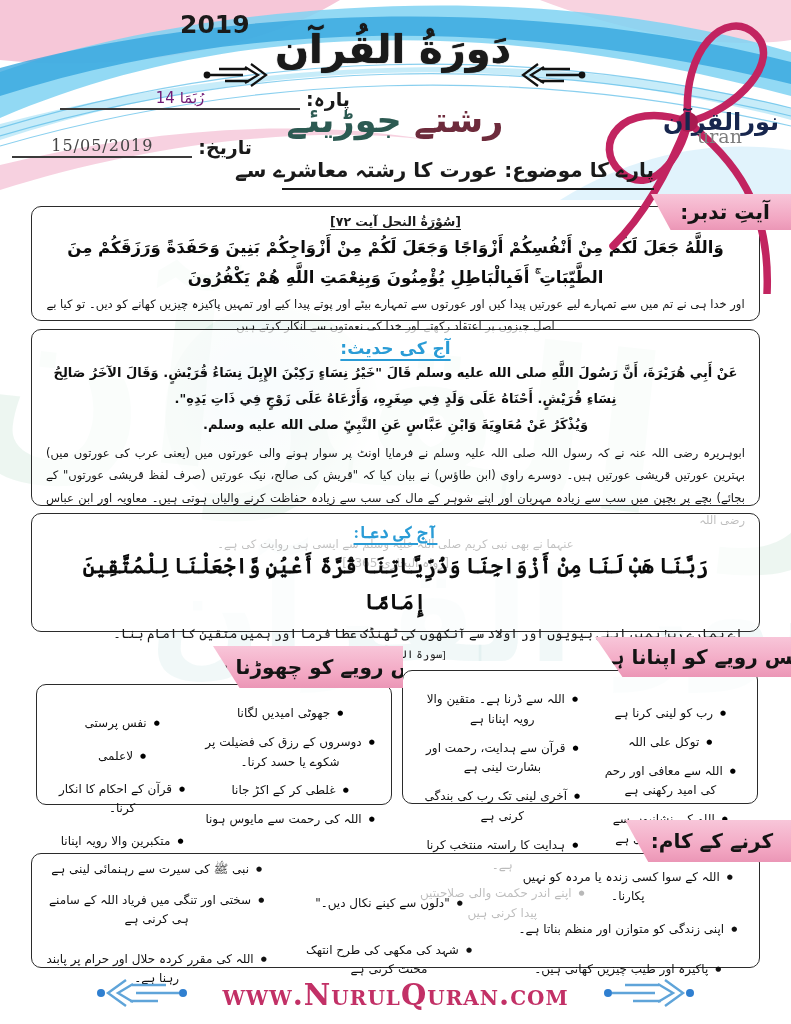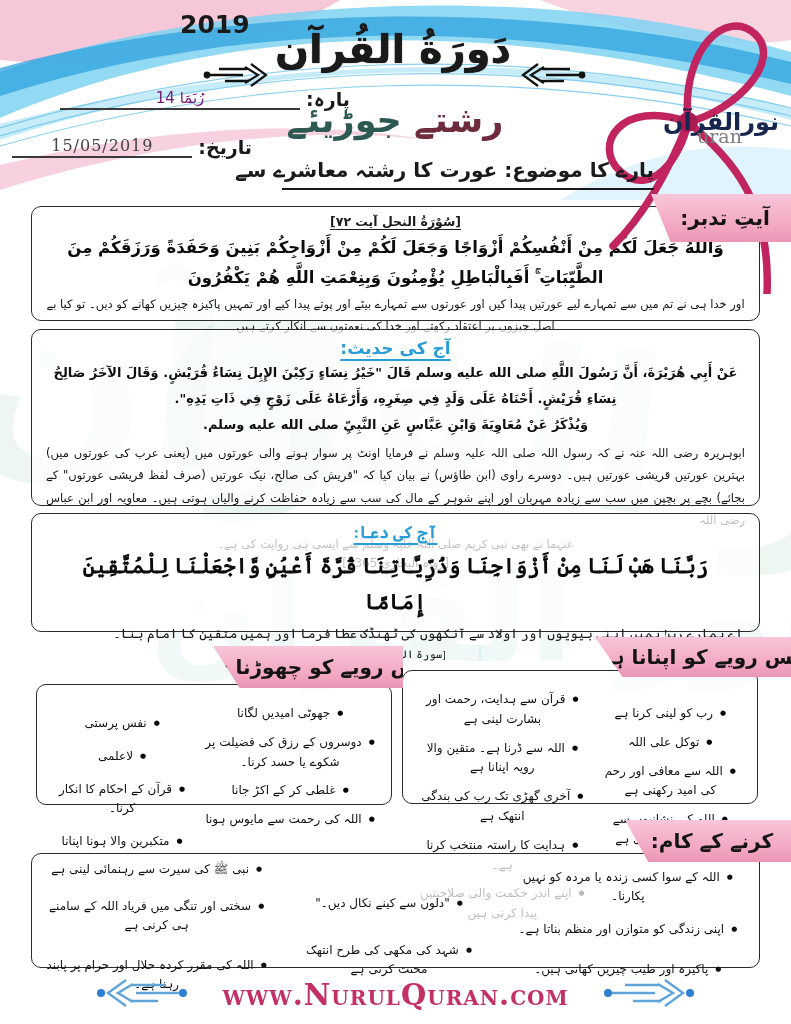--- a/index.html
+++ b/index.html
@@ -80,21 +80,21 @@
   .todo-col.mid { width:30%; }
   .todo-col.left { width:34%; }
   .todo-col li { font-size:12px; line-height:1.6; text-align:center; color:#111; }
   .todo-col li::before { content:"●"; font-size:7px; vertical-align:2px; margin-left:7px; }
   .todo-col.right li:nth-child(1){ margin-top:10px; }
   .todo-col.right li:nth-child(2){ margin-top:14px; }
   .todo-col.right li:nth-child(3){ margin-top:20px; }
   .todo-col.mid li:nth-child(1){ margin-top:36px; }
   .todo-col.mid li:nth-child(2){ margin-top:28px; }
   .todo-col.left li:nth-child(1){ margin-top:2px; }
-  .todo-col.left li:nth-child(2){ margin-top:18px; }
+  .todo-col.left li:nth-child(2){ margin-top:12px; }
   .todo-col.left li:nth-child(3){ margin-top:20px; }
   
   .footer { position:absolute; left:0; top:976px; width:100%; display:flex; align-items:center; justify-content:center; gap:34px; z-index:3; }
   .footer-url { font-family:"DejaVu Serif", serif; font-variant:small-caps; font-weight:bold;
     font-size:29px; color:#c23066; letter-spacing:1px; direction:ltr; }
   .footer .speed-lines { flex:none; }
   .footer .mirror { transform:scaleX(-1); }
 </style>
 </head>
 <body>
@@ -167,21 +167,21 @@
   <div class="series-title">
     <span class="series-w1">رشتے</span>
     <span class="series-w2">جوڑیئے</span>
   </div>
   <div class="topic">پارے کا موضوع: عورت کا رشتہ معاشرے سے</div>
 
   <div class="globe-mark"></div>
   <div class="wm-big wm-1">نور القرآن</div>
   <div class="wm-big wm-2">نور القرآن</div>
 
-  <div class="pink-tab" style="right:0; top:194px; width:140px; height:48px;">آیتِ تدبر:</div>
+  <div class="pink-tab" style="right:0; top:194px; width:140px; height:36px;">آیتِ تدبر:</div>
   <div class="sec-box" style="top:206px; height:115px;">
     <div class="ref" style="margin-top:7px;"><u>[سُوْرَةُ النحل آیت ۷۲]</u></div>
     <div class="arabic-verse">وَاللَّهُ جَعَلَ لَكُمْ مِنْ أَنْفُسِكُمْ أَزْوَاجًا وَجَعَلَ لَكُمْ مِنْ أَزْوَاجِكُمْ بَنِينَ وَحَفَدَةً وَرَزَقَكُمْ مِنَ الطَّيِّبَاتِ ۚ أَفَبِالْبَاطِلِ يُؤْمِنُونَ وَبِنِعْمَتِ اللَّهِ هُمْ يَكْفُرُونَ</div>
     <div class="urdu-small">اور خدا ہی نے تم میں سے تمہارے لیے عورتیں پیدا کیں اور عورتوں سے تمہارے بیٹے اور پوتے پیدا کیے اور تمہیں پاکیزہ چیزیں کھانے کو دیں۔ تو کیا بے اصل چیزوں پر اعتقاد رکھتے اور خدا کی نعمتوں سے انکار کرتے ہیں</div>
   </div>
 
   <div class="sec-box" style="top:329px; height:177px;">
     <div class="blue-head">آج کی حدیث:</div>
     <div class="hadith-arabic">عَنْ أَبِي هُرَيْرَةَ، أَنَّ رَسُولَ اللَّهِ صلى الله عليه وسلم قَالَ "خَيْرُ نِسَاءٍ رَكِبْنَ الإِبِلَ نِسَاءُ قُرَيْشٍ. وَقَالَ الآخَرُ صَالِحُ نِسَاءِ قُرَيْشٍ. أَحْنَاهُ عَلَى وَلَدٍ فِي صِغَرِهِ، وَأَرْعَاهُ عَلَى زَوْجٍ فِي ذَاتِ يَدِهِ".</div>
     <div class="hadith-arabic" style="margin-top:-2px;">وَيُذْكَرُ عَنْ مُعَاوِيَةَ وَابْنِ عَبَّاسٍ عَنِ النَّبِيِّ صلى الله عليه وسلم.</div>
@@ -200,43 +200,43 @@
   <div class="pink-tab" style="right:0; top:637px; width:196px; height:40px;">کس رویے کو اپنانا ہے؟</div>
   <div class="sec-box" style="top:670px; left:402px; width:356px; height:134px;">
     <div class="cols adopt-cols">
       <ul class="blist col-r">
           <li>رب کو لینی کرنا ہے</li>
           <li>توکل علی اللہ</li>
           <li>اللہ سے معافی اور رحم کی امید رکھنی ہے</li>
           <li>اللہ کی نشانیوں سے عبرت حاصل کرنی ہے</li>
         </ul>
       <ul class="blist col-l">
+          <li>اللہ سے ڈرنا ہے۔ متقین والا رویہ اپنانا ہے</li>
           <li>قرآن سے ہدایت، رحمت اور بشارت لینی ہے</li>
-          <li>اللہ سے ڈرنا ہے۔ متقین والا رویہ اپنانا ہے</li>
-          <li>آخری گھڑی تک رب کی بندگی انتھک ہے</li>
+          <li>آخری لینی تک رب کی بندگی کرنی ہے</li>
           <li>ہدایت کا راستہ منتخب کرنا ہے۔</li>
           <li>اپنے اندر حکمت والی صلاحیتیں پیدا کرنی ہیں</li>
         </ul>
     </div>
   </div>
 
   <div class="pink-tab" style="left:213px; top:646px; width:190px; height:42px;">کس رویے کو چھوڑنا ہے؟</div>
   <div class="sec-box" style="top:684px; left:36px; width:356px; height:121px;">
     <div class="cols avoid-cols">
       <ul class="blist col-r">
           <li>جھوٹی امیدیں لگانا</li>
           <li>دوسروں کے رزق کی فضیلت پر شکوے یا حسد کرنا۔</li>
           <li>غلطی کر کے اکڑ جانا</li>
           <li>اللہ کی رحمت سے مایوس ہونا</li>
         </ul>
       <ul class="blist col-l">
           <li>نفس پرستی</li>
           <li>لاعلمی</li>
           <li>قرآن کے احکام کا انکار کرنا۔</li>
-          <li>متکبرین والا ہونا اپنانا</li>
+          <li>متکبرین والا رویہ اپنانا</li>
         </ul>
     </div>
   </div>
 
   <div class="pink-tab" style="right:0; top:820px; width:166px; height:42px;">کرنے کے کام:</div>
   <div class="sec-box" style="top:853px; height:115px;">
     <div class="cols todo-cols">
       <ul class="todo-col right">
           <li>اللہ کے سوا کسی زندہ یا مردہ کو نہیں پکارنا۔</li>
           <li>اپنی زندگی کو متوازن اور منظم بناتا ہے۔</li>

